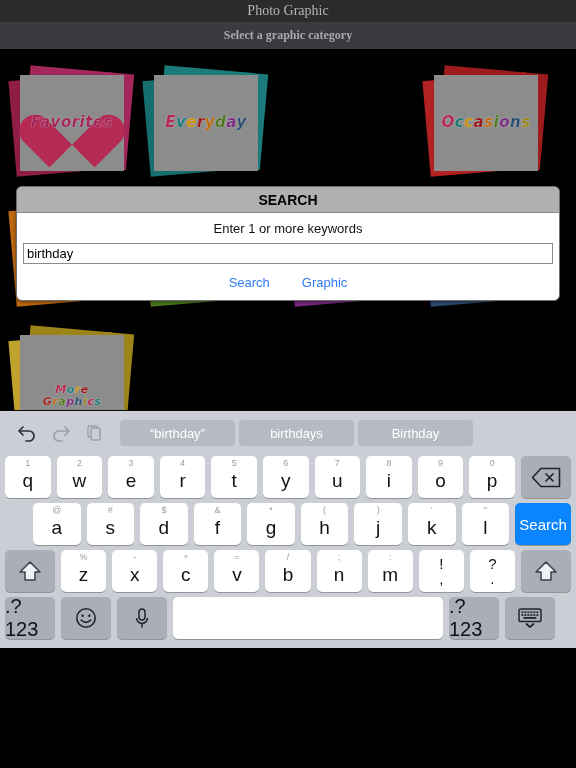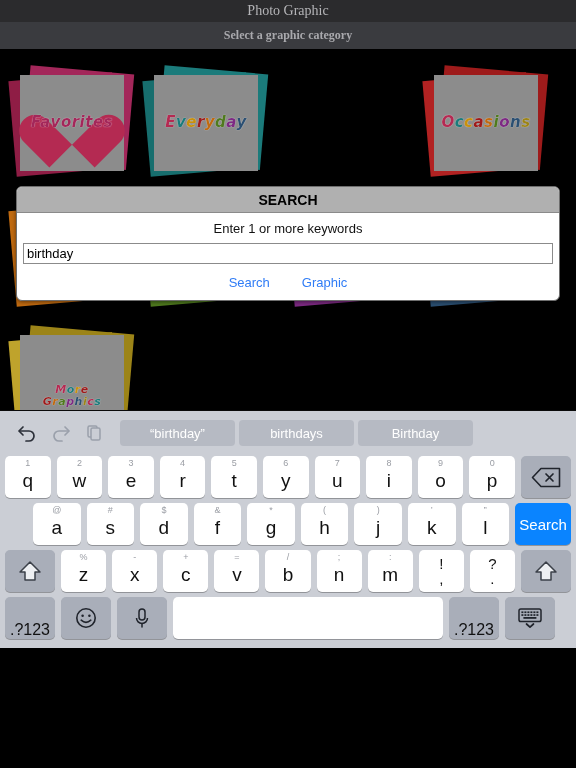--- a/index.html
+++ b/index.html
@@ -108,21 +108,21 @@
     font-size: 9px; color: #9a9da4;
   }
   .key.dark { background: #a9aeb9; }
   .key.blue { background: #0a84ff; color: #fff; font-size: 15px; align-items: center; padding-bottom: 0; }
   .key.wide-sp { flex: 0 0 270px; align-items: center; padding-bottom: 0; }
   .key.fixed { flex: 0 0 50px; align-items: center; padding-bottom: 0; }
   .key.fixed-w { flex: 0 0 56px; align-items: center; padding-bottom: 0; }
   .key.sym { flex: 1; font-size: 15px; }
   .key.sym .glyph-top { position: absolute; top: 5px; left: 0; right: 0; text-align: center; font-size: 15px; color:#111; }
   .key.sym .glyph-bot { position: absolute; bottom: 5px; left: 0; right: 0; text-align: center; font-size: 15px; color:#111; }
-  .key.label-sm { font-size: 16px; align-items: flex-end; }
+  .key.label-sm { font-size: 20px; }
   .key svg { display: block; }
 </style>
 </head>
 <body>
 
 <div id="app">
 
   <div class="titlebar">
     <span>Photo Graphic</span>
   </div>

